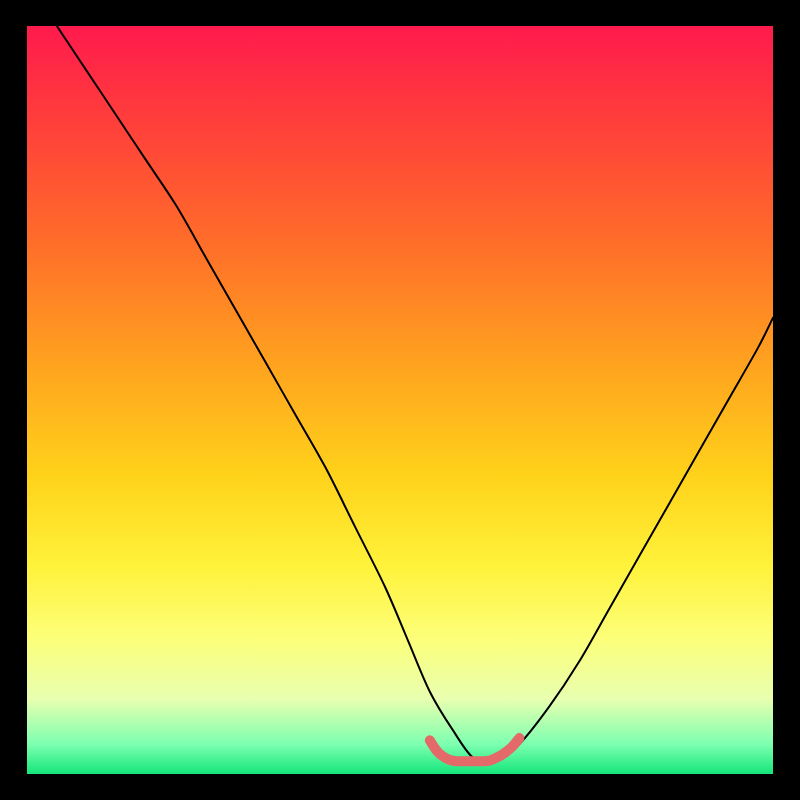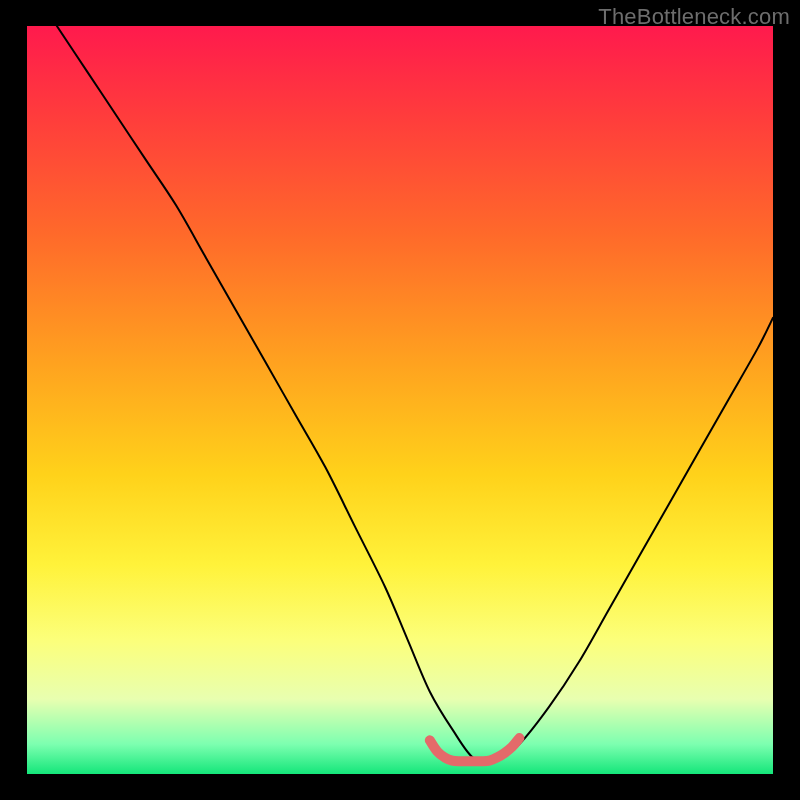--- a/index.html
+++ b/index.html
@@ -58,14 +58,13 @@
 </head>
 <body>
 
 <div class="frame">
   <div class="plot">
     <svg class="curve-svg" viewBox="0 0 746 748" preserveAspectRatio="none">
       <path id="series-main" fill="none" stroke="#000000" stroke-width="2" stroke-linecap="round" d="M 29.84 0 C 34.81333333333333 7.4799999999999995 49.733333333333334 29.919999999999995 59.68 44.879999999999995 C 69.62666666666667 59.839999999999996 79.57333333333332 74.8 89.52 89.75999999999999 C 99.46666666666667 104.71999999999998 109.41333333333333 119.67999999999999 119.36 134.64 C 129.30666666666667 149.6 139.25333333333336 163.3133333333333 149.20000000000002 179.51999999999998 C 159.14666666666668 195.72666666666666 169.09333333333333 214.42666666666665 179.04 231.88 C 188.98666666666665 249.33333333333334 198.93333333333337 266.7866666666667 208.88000000000002 284.24 C 218.82666666666668 301.6933333333333 228.77333333333334 319.14666666666665 238.72 336.59999999999997 C 248.66666666666666 354.0533333333333 258.61333333333334 371.5066666666667 268.56 388.96000000000004 C 278.50666666666666 406.41333333333336 288.4533333333334 422.62 298.40000000000003 441.32 C 308.3466666666667 460.02 318.29333333333335 481.2133333333333 328.24 501.15999999999997 C 338.18666666666667 521.1066666666667 349.37666666666667 542.3 358.08 561 C 366.7833333333333 579.7 373 595.9066666666666 380.46 613.36 C 387.91999999999996 630.8133333333334 395.38000000000005 650.76 402.84000000000003 665.72 C 410.3 680.6800000000001 417.76 691.9 425.21999999999997 703.12 C 432.67999999999995 714.34 440.14 728.0533333333333 447.59999999999997 733.04 C 455.05999999999995 738.0266666666666 462.52 735.5333333333333 469.98 733.04 C 477.44000000000005 730.5466666666666 483.6566666666667 726.8066666666667 492.36 718.08 C 501.06333333333333 709.3533333333334 512.2533333333333 694.3933333333334 522.1999999999999 680.6800000000001 C 532.1466666666665 666.9666666666667 542.0933333333332 652.0066666666667 552.04 635.8 C 561.9866666666667 619.5933333333332 571.9333333333334 600.8933333333334 581.88 583.44 C 591.8266666666666 565.9866666666667 601.7733333333333 548.5333333333334 611.7199999999999 531.08 C 621.6666666666665 513.6266666666667 631.6133333333332 496.17333333333335 641.56 478.72 C 651.5066666666667 461.2666666666667 661.4533333333333 443.81333333333333 671.4 426.36 C 681.3466666666667 408.9066666666667 691.2933333333333 391.4533333333333 701.24 374 C 711.1866666666667 356.5466666666667 723.62 335.35333333333335 731.08 321.64000000000004 C 738.5400000000001 307.92666666666673 743.5133333333333 296.7066666666667 746 291.72"></path>
       <path id="series-hl" fill="none" stroke="#e46a6a" stroke-width="10" stroke-linecap="round" d="M 402.84000000000003 714.34 C 404.08333333333337 716.21 407.81333333333333 722.6926666666666 410.3 725.56 C 412.7866666666667 728.4273333333333 415.27333333333337 730.048 417.76000000000005 731.544 C 420.2466666666667 733.04 422.73333333333335 733.9126666666666 425.21999999999997 734.536 C 427.7066666666666 735.1593333333333 430.19333333333327 735.1593333333333 432.67999999999995 735.284 C 435.16666666666663 735.4086666666667 437.6533333333333 735.284 440.14 735.284 C 442.62666666666667 735.284 445.1133333333333 735.284 447.59999999999997 735.284 C 450.08666666666664 735.284 452.5733333333333 735.4086666666667 455.06 735.284 C 457.5466666666667 735.1593333333333 460.0333333333333 735.1593333333333 462.52 734.536 C 465.00666666666666 733.9126666666666 467.49333333333334 732.7906666666667 469.98 731.544 C 472.4666666666667 730.2973333333333 474.9533333333333 728.8013333333333 477.44 727.056 C 479.9266666666667 725.3106666666667 482.41333333333336 723.5653333333333 484.90000000000003 721.072 C 487.3866666666667 718.5786666666667 491.1166666666667 713.592 492.36 712.096"></path>
     </svg>
   </div>
-  <div class="watermark">TheBottleneck.com</div>
 </div>
 
 </body></html>

